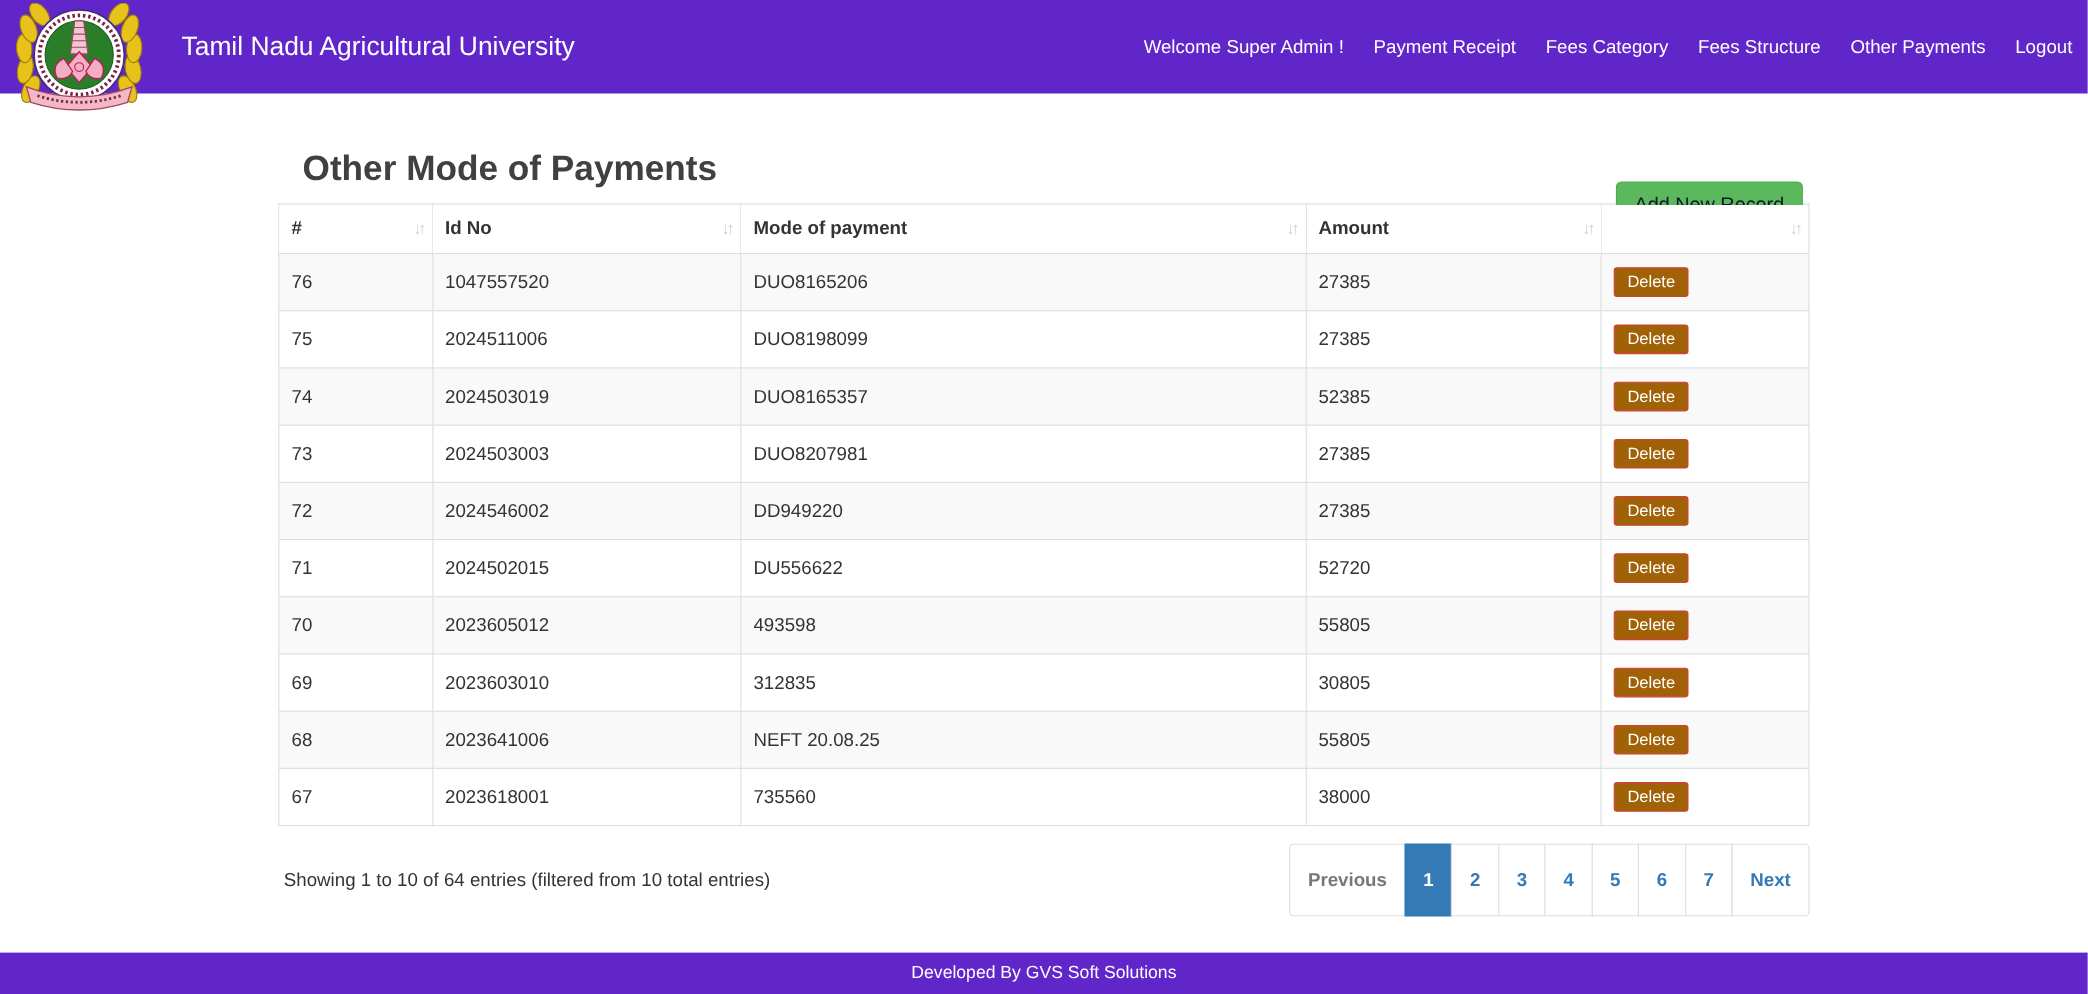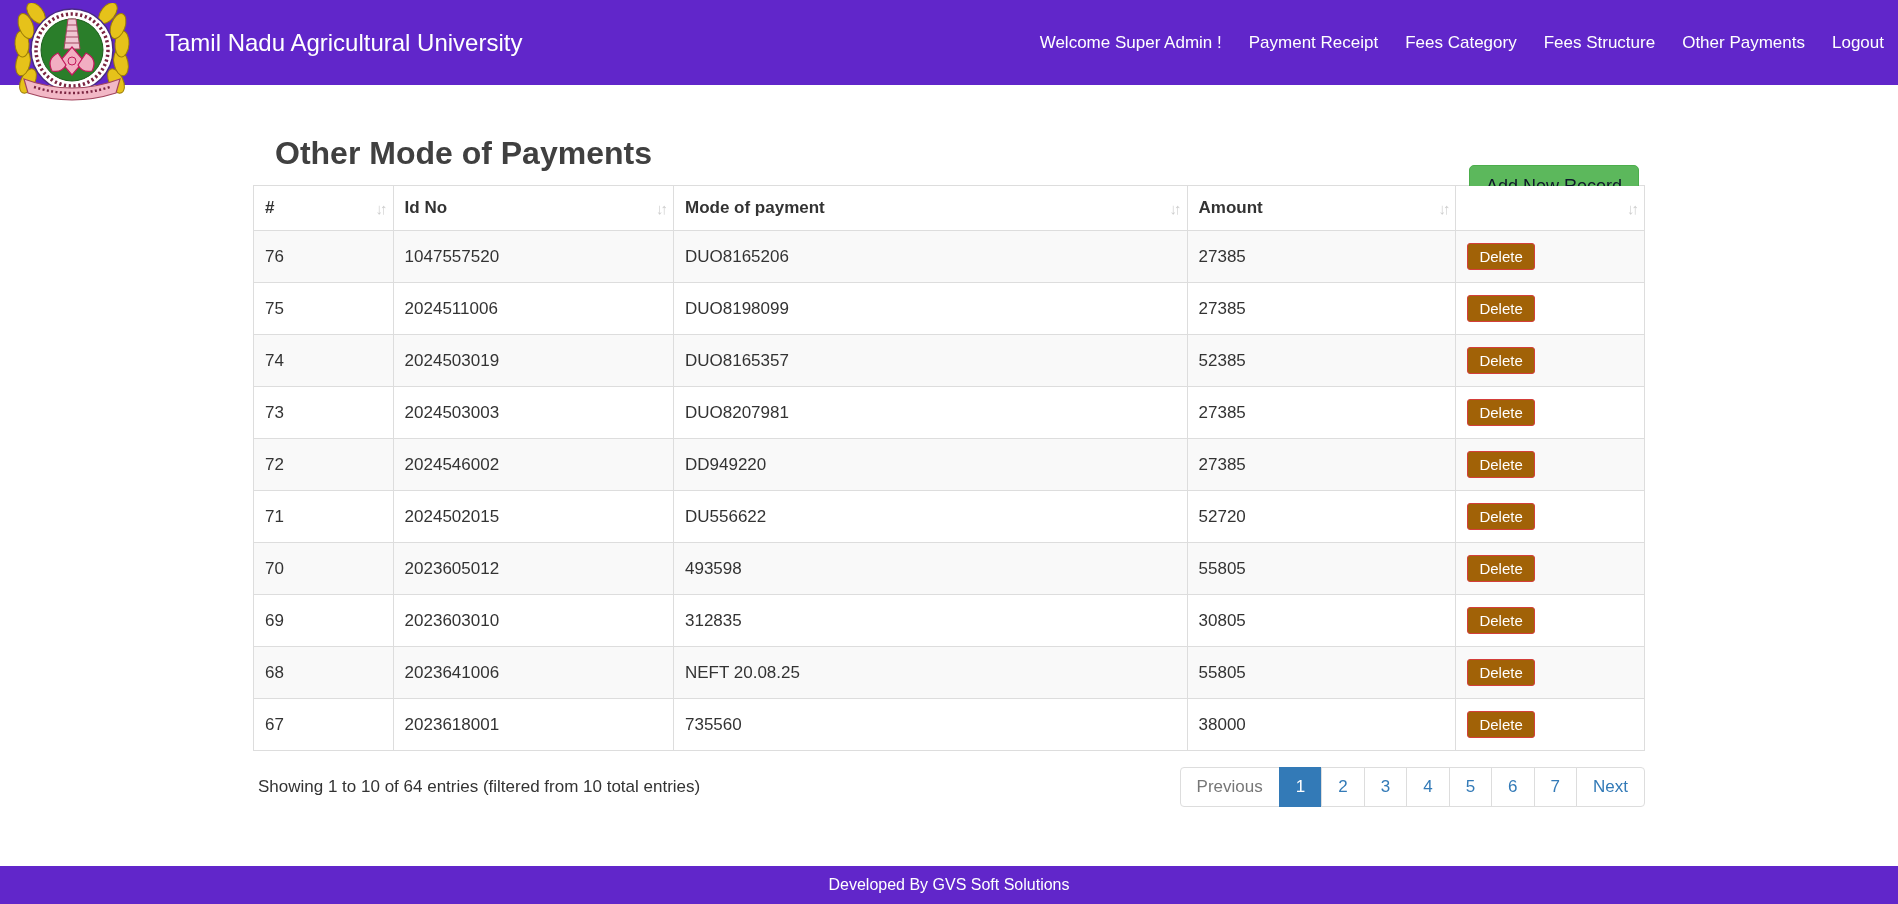--- a/index.html
+++ b/index.html
@@ -148,24 +148,25 @@
   .showing-text { font-size: 17px; color: #333333; padding-left: 5px; }
   .pagination {
     display: flex;
     list-style: none;
   }
   .pagination li {
     border: 1px solid #dddddd;
     background: #ffffff;
     color: #337ab7;
     font-size: 17px;
-    padding: 9px 16px;
+    padding: 22px 16px;
     margin-left: -1px;
     cursor: pointer;
     user-select: none;
+    font-weight: bold;
   }
   .pagination li.prev {
     color: #777777;
     border-radius: 4px 0 0 4px;
     margin-left: 0;
   }
   .pagination li.next { border-radius: 0 4px 4px 0; }
   .pagination li.active {
     background: #337ab7;
     border-color: #337ab7;

